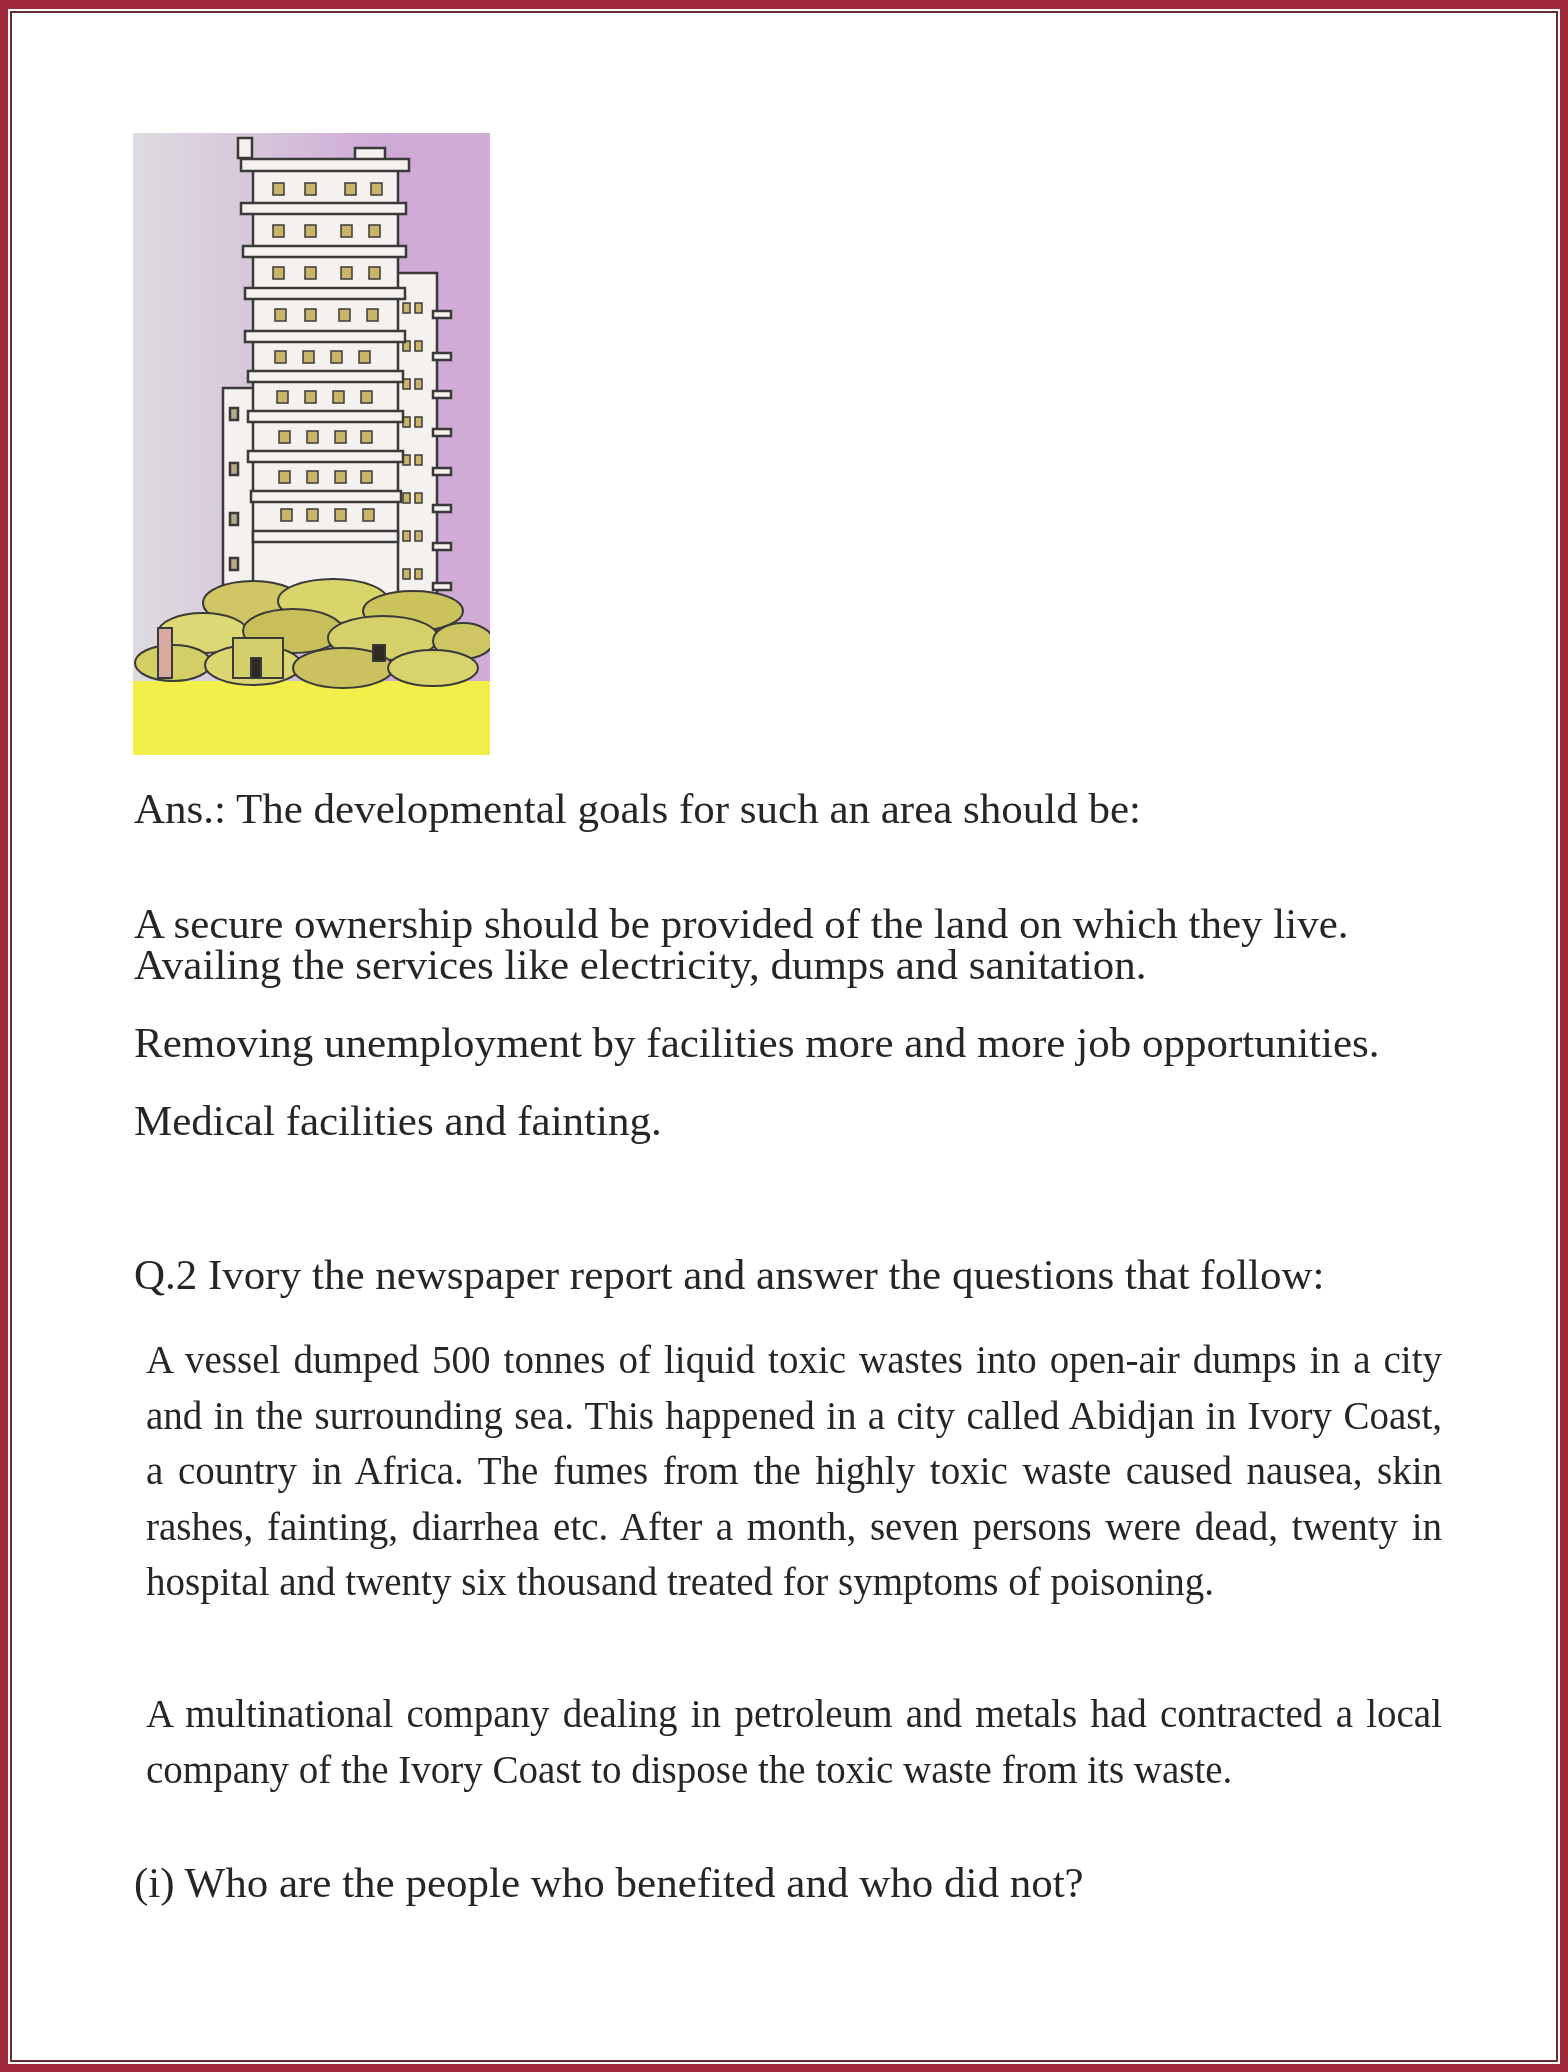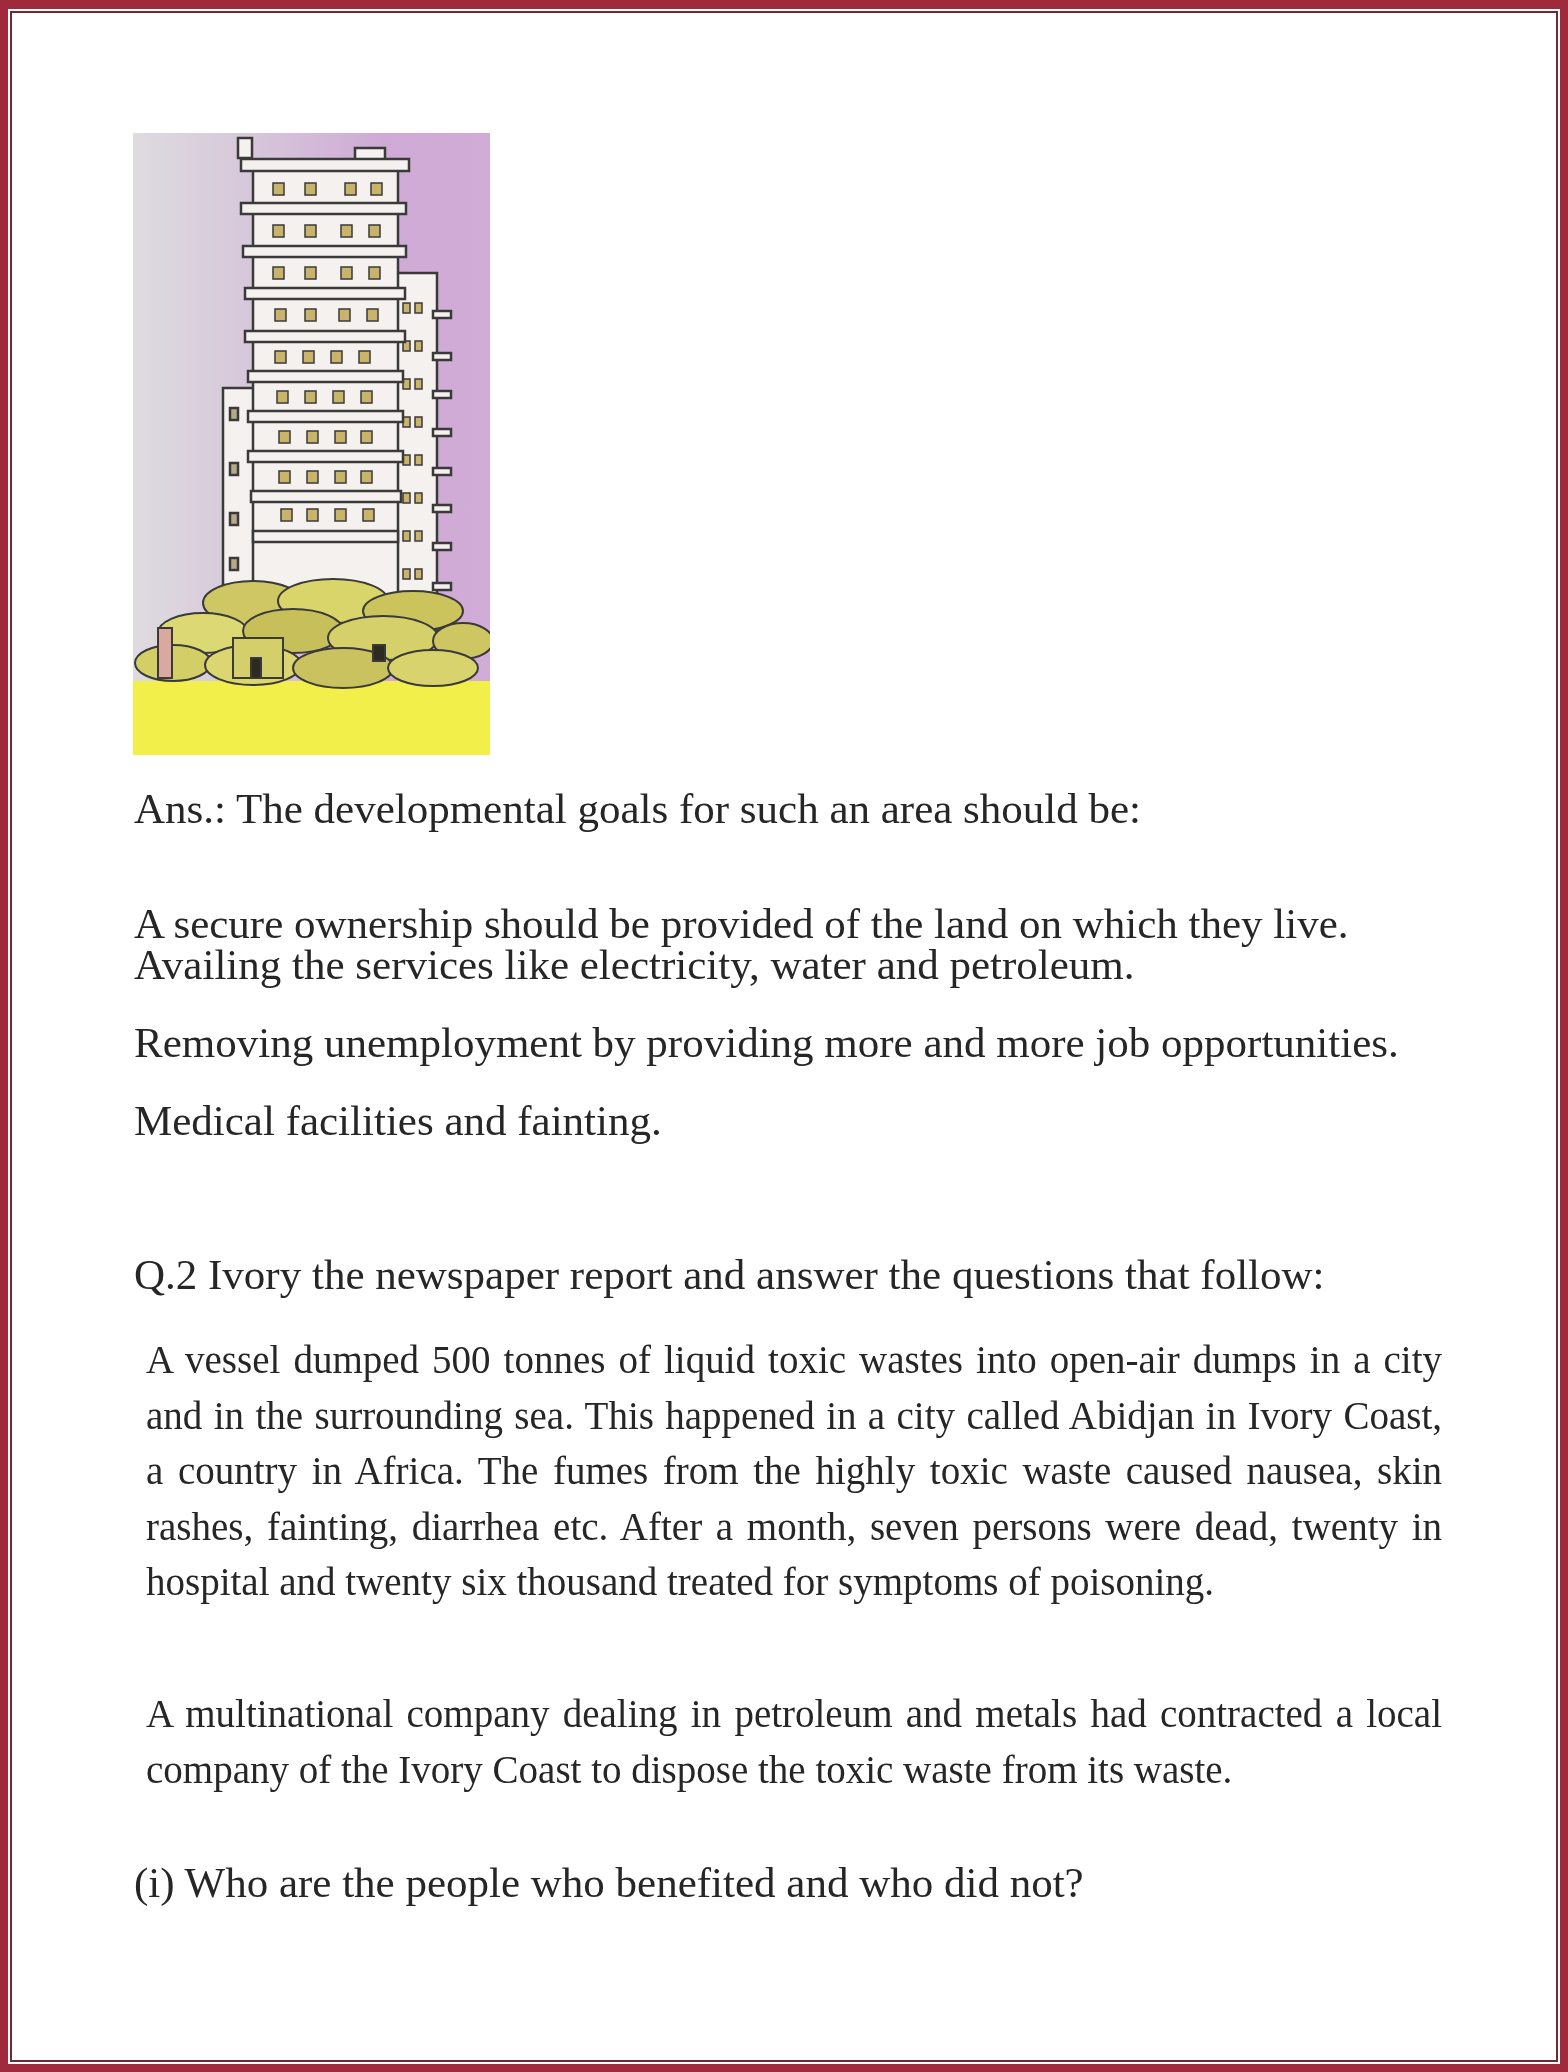--- a/index.html
+++ b/index.html
@@ -157,20 +157,20 @@
     <ellipse cx="300" cy="535" rx="45" ry="18" fill="#d8d36c"></ellipse>
     <rect x="100" y="505" width="50" height="40" fill="#d4cf6a"></rect>
     <rect x="118" y="525" width="10" height="20" fill="#2e2a22"></rect>
     <rect x="25" y="495" width="14" height="50" fill="#d9a9a0"></rect>
     <rect x="240" y="512" width="12" height="16" fill="#2e2a22"></rect>
   </g>
 </svg>
 
 <p class="line" style="top:789px">Ans.:  The developmental  goals for such an area should be:</p>
 <p class="line" style="top:904px">A secure ownership should be provided of the land on which they live.</p>
-<p class="line" style="top:945px">Availing the services like electricity, water and petroleum.</p>
-<p class="line" style="top:1023px">Removing unemployment by providing more and more job opportunities.</p>
+<p class="line" style="top:945px">Availing the services like electricity, dumps and sanitation.</p>
+<p class="line" style="top:1023px">Removing unemployment by facilities more and more job opportunities.</p>
 <p class="line" style="top:1101px">Medical facilities and fainting.</p>
 
 <p class="line" style="top:1255px">Q.2  Ivory the newspaper report and answer the questions that follow:</p>
 <p class="para" style="top:1320px">A vessel dumped 500 tonnes of liquid toxic wastes into open-air dumps in a city and in the surrounding sea. This happened in a city called Abidjan in Ivory Coast, a country in Africa. The fumes from the highly toxic waste caused nausea, skin rashes, fainting, diarrhea etc. After a month, seven persons were dead, twenty in hospital and twenty six thousand treated for symptoms of poisoning.</p>
 <p class="para" style="top:1674px">A multinational company dealing in petroleum and metals had contracted a local company of the Ivory Coast to dispose the toxic waste from its waste.</p>
 <p class="line" style="top:1863px">(i) Who are the people who benefited and who did not?</p>
 
 </body></html>

